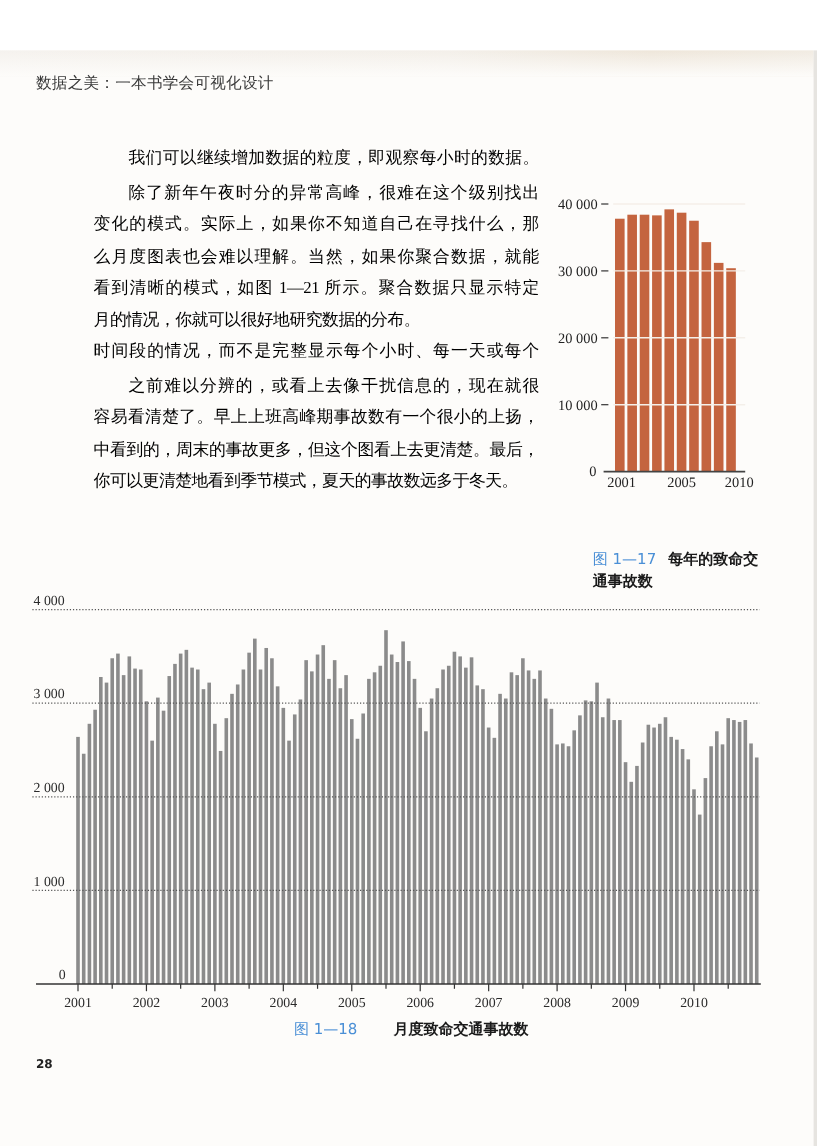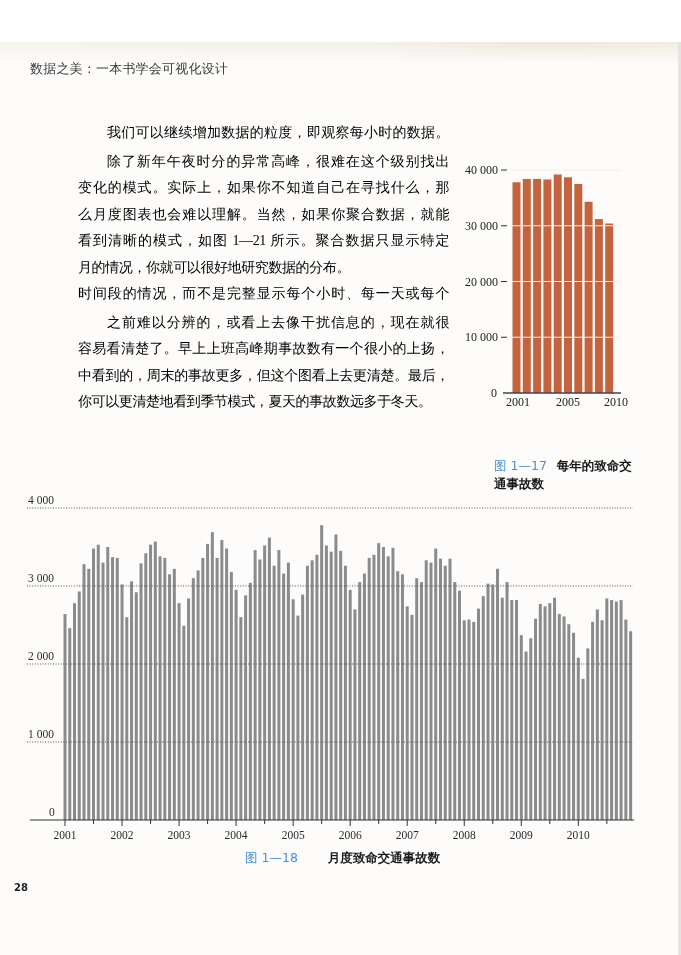--- a/index.html
+++ b/index.html
@@ -44,21 +44,21 @@
   .fig-caption-large {
     position: absolute; left: 245px; top: 849px; white-space: nowrap;
     font-family: "DejaVu Sans", "Liberation Sans", sans-serif;
     font-size: 12.5px; line-height: 18px;
   }
   .fig-label { color: #4a8fd6; white-space: nowrap; margin-right: 10px; }
   .fig-caption-large .fig-label { margin-right: 30px; }
   .fig-title { font-weight: bold; color: #1a1a1a; }
 
   .page-number {
-    position: absolute; left: 14px; top: 882px;
+    position: absolute; left: 30px; top: 882px;
     font-family: "DejaVu Sans", "Liberation Sans", sans-serif;
     font-size: 10px; font-weight: bold; color: #222;
   }
 </style>
 </head>
 <body>
 
 <div class="top-margin"></div>
 <div class="scan-band"></div>
 <div class="right-edge"></div>

